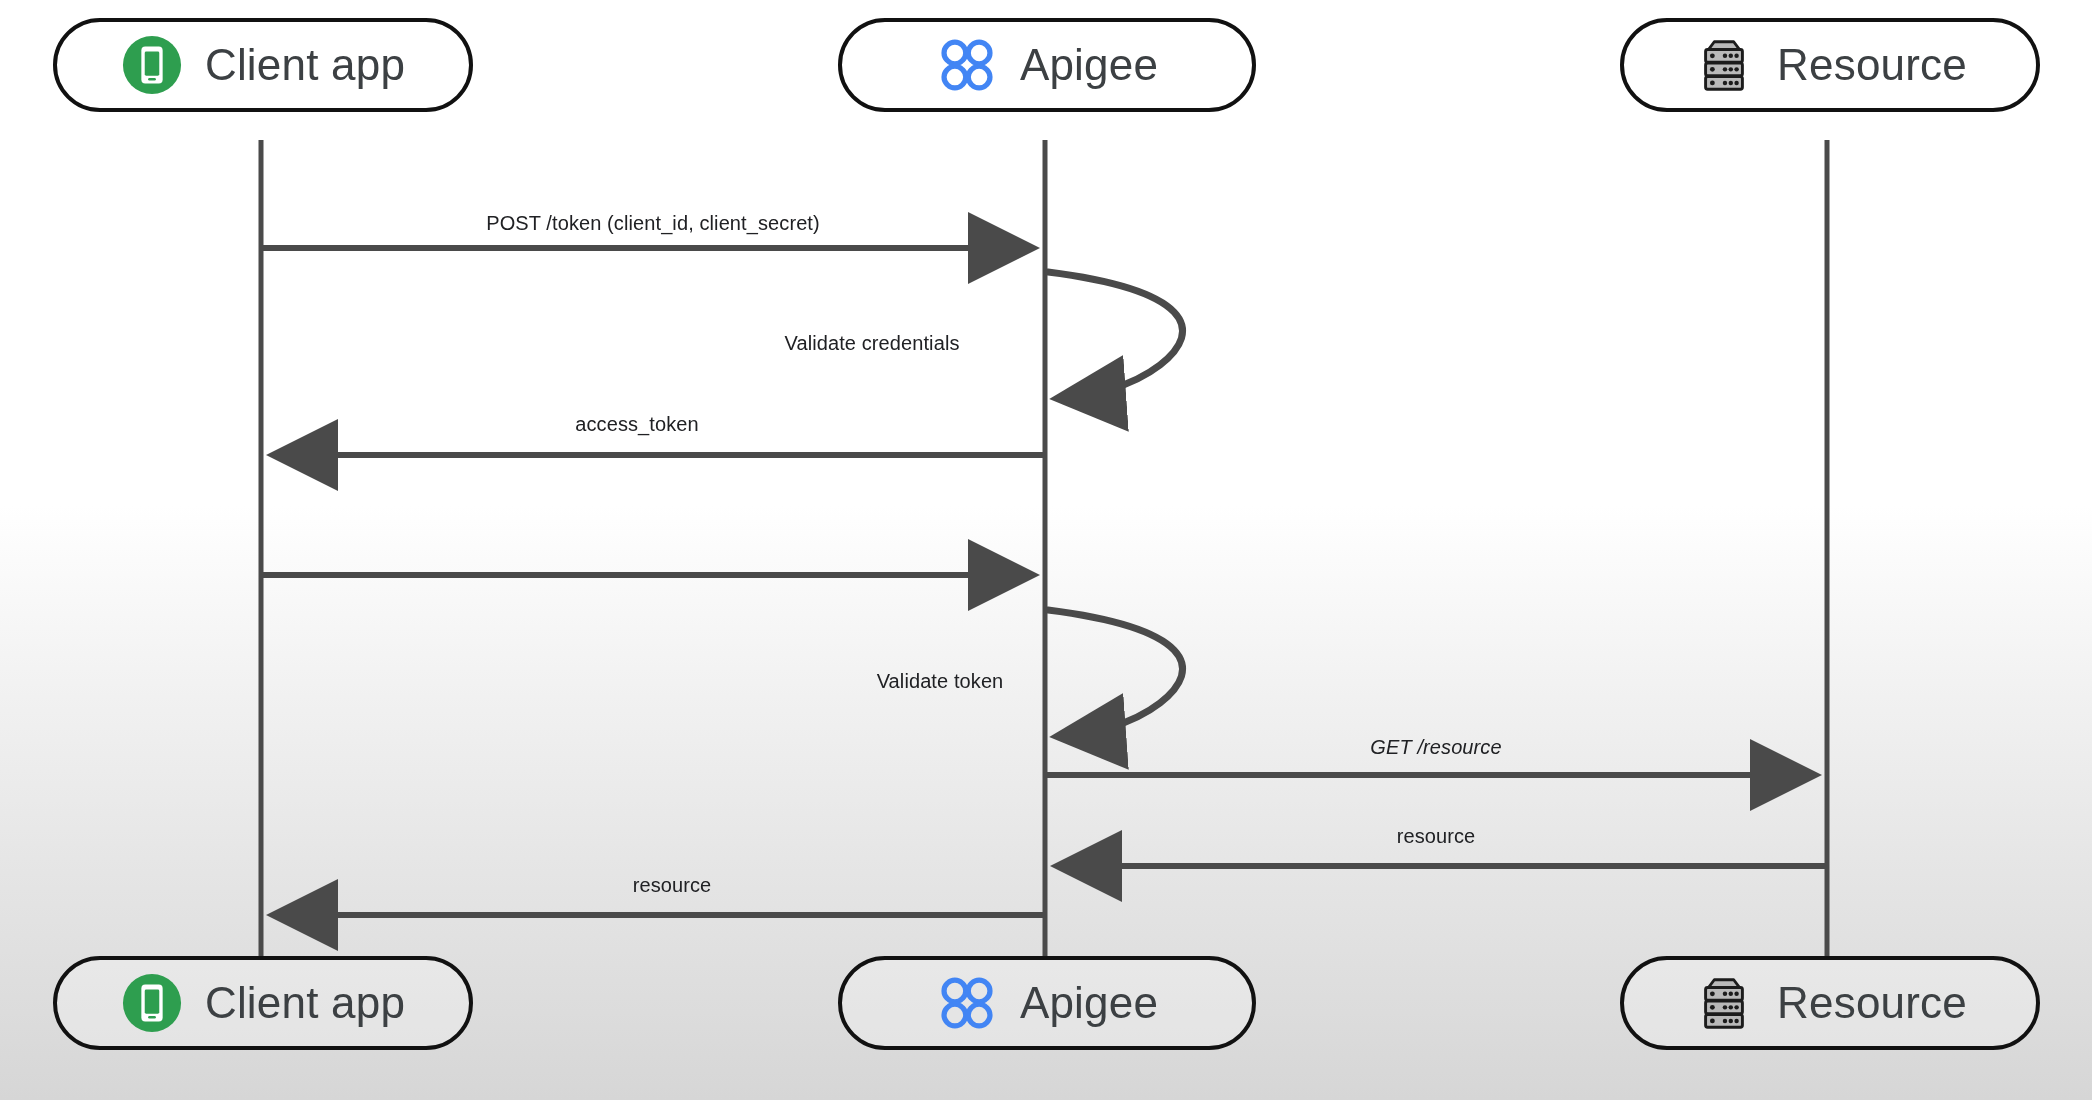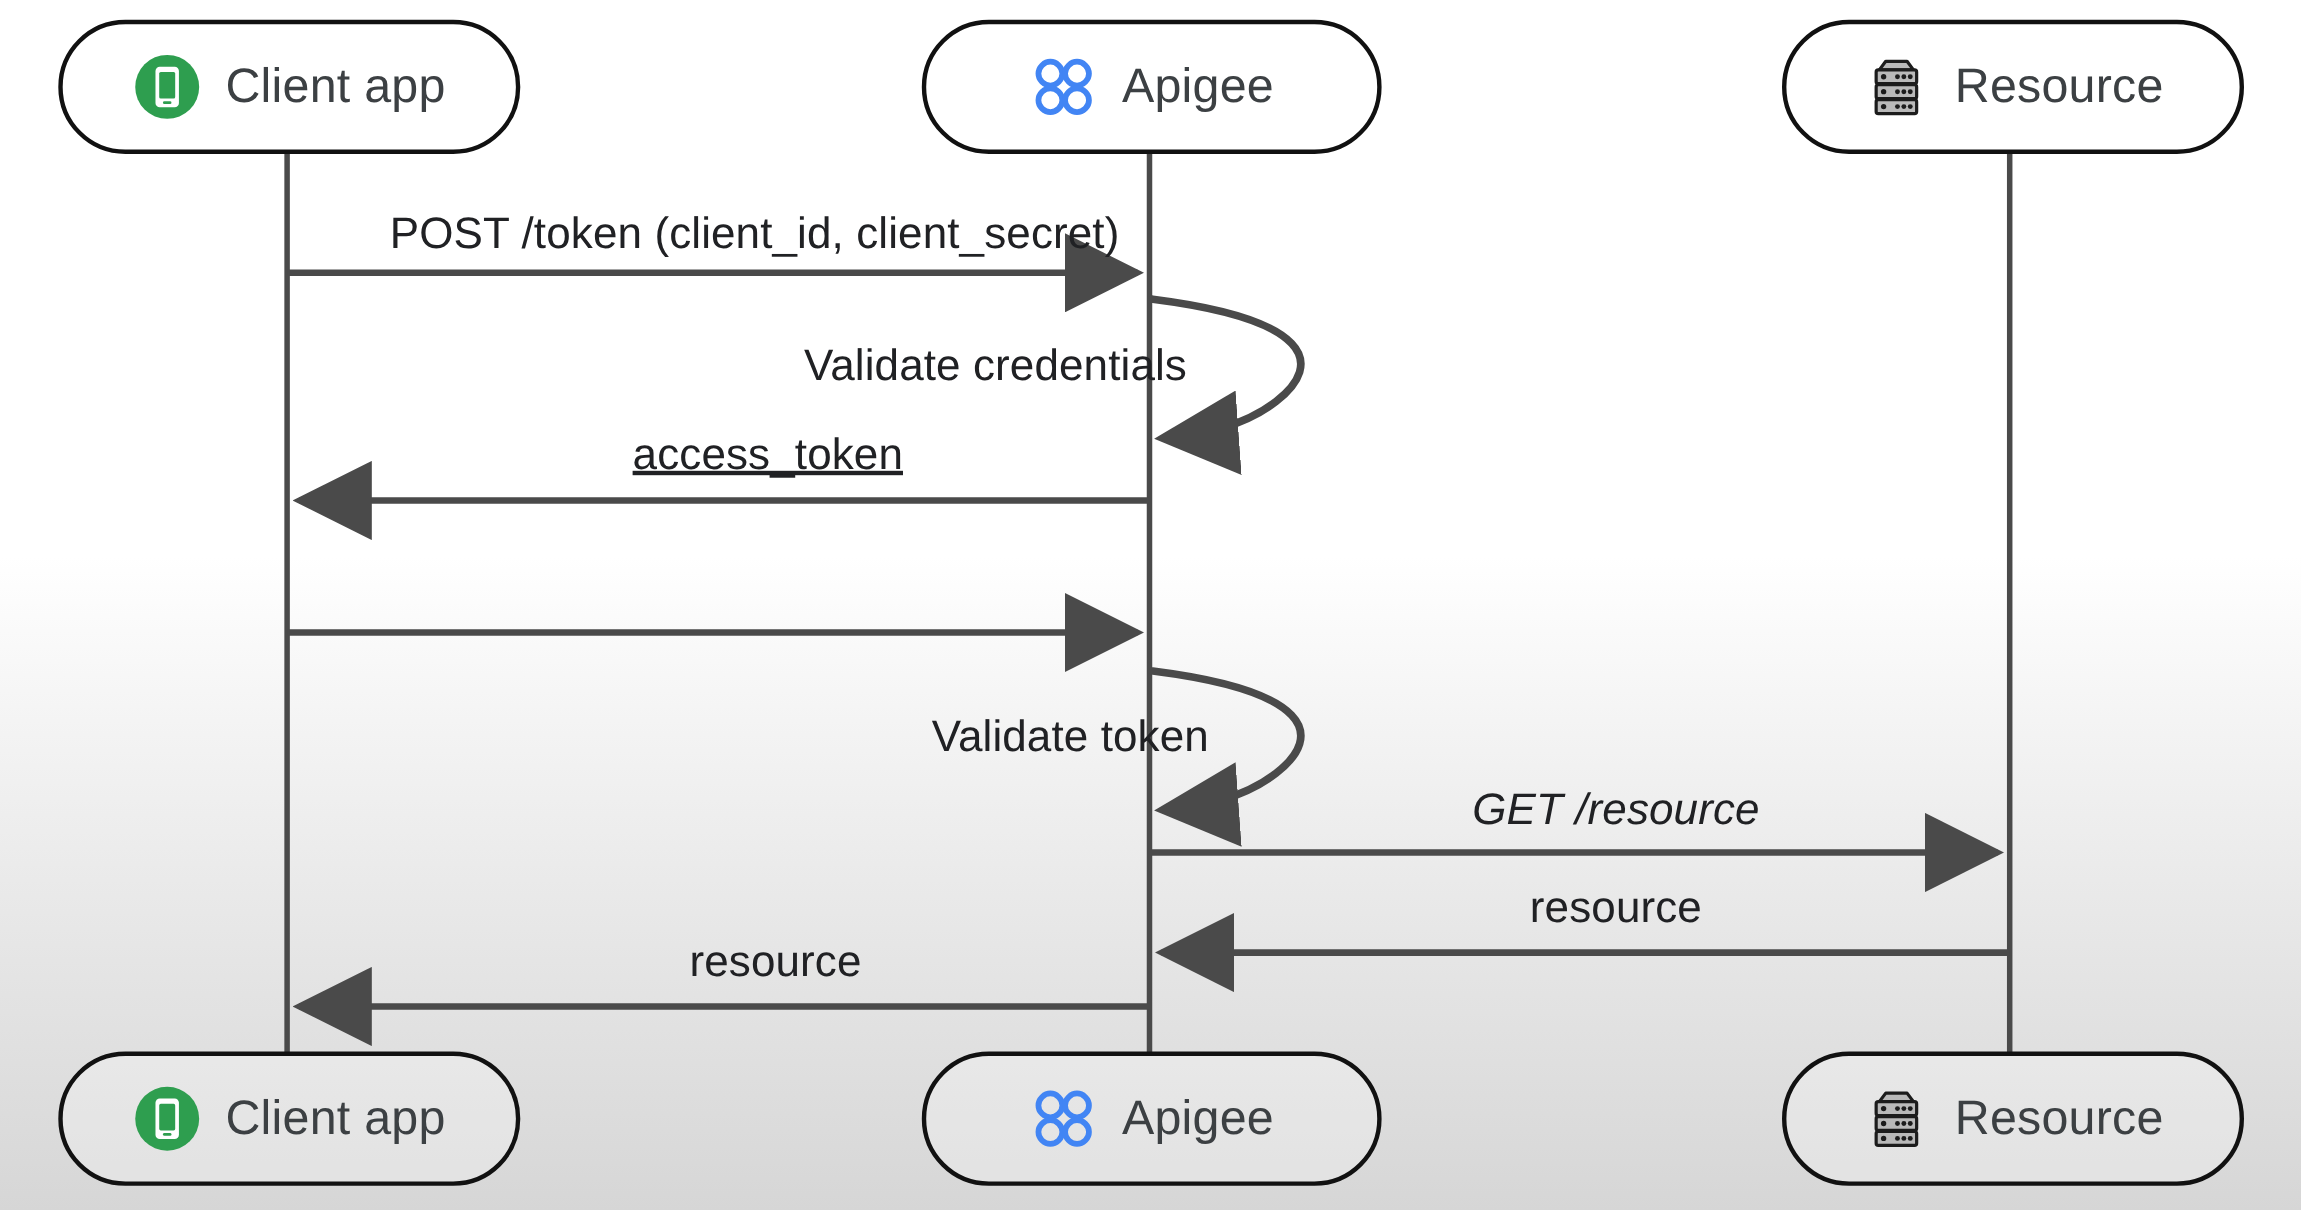--- a/index.html
+++ b/index.html
@@ -27,36 +27,35 @@
   #diagram-svg {
     position: absolute;
     left: 0;
     top: 0;
     width: 2092px;
     height: 1100px;
   }
   .msg-label {
     position: absolute;
     font-family: "Liberation Sans", sans-serif;
-    font-size: 40px;
+    font-size: 20px;
     color: #202124;
     white-space: nowrap;
     letter-spacing: 0.1px;
     transform: translate(-50%, -100%);
-    margin-left: 33px;
   }
   
   .pill {
     position: absolute;
     display: flex;
     align-items: center;
     justify-content: center;
     gap: 22px;
     box-sizing: border-box;
-    height: 122px;
+    height: 94px;
     border: 4px solid #111111;
     border-radius: 62px;
     background: rgba(255,255,255,0.55);
     padding: 0 34px;
   }
   .pill.bottom {
     background: rgba(255,255,255,0.28);
   }
   .pill-label {
     font-family: "Liberation Sans", sans-serif;
@@ -113,21 +112,21 @@
       <line x1="1827" y1="866" x2="1056" y2="866" stroke="#4a4a4a" stroke-width="6" marker-end="url(#arrowL)"></line>
 
       <line x1="1045" y1="915" x2="272" y2="915" stroke="#4a4a4a" stroke-width="6" marker-end="url(#arrowL)"></line>
     </g>
   </svg>
 
   <div class="msg-label" style="left:653px; top:235px;">POST /token (client_id, client_secret)</div>
 
   <div class="msg-label" style="left:872px; top:355px;">Validate credentials</div>
 
-  <div class="msg-label" style="left:665px; top:436px;text-decoration:underline;">access_token</div>
+  <div class="msg-label" style="left:637px; top:436px;">access_token</div>
 
 
   <div class="msg-label" style="left:940px; top:693px;">Validate token</div>
 
   <div class="msg-label" style="left:1436px; top:759px;font-style:italic;">GET /resource</div>
 
   <div class="msg-label" style="left:1436px; top:848px;">resource</div>
 
   <div class="msg-label" style="left:672px; top:897px;">resource</div>
 

